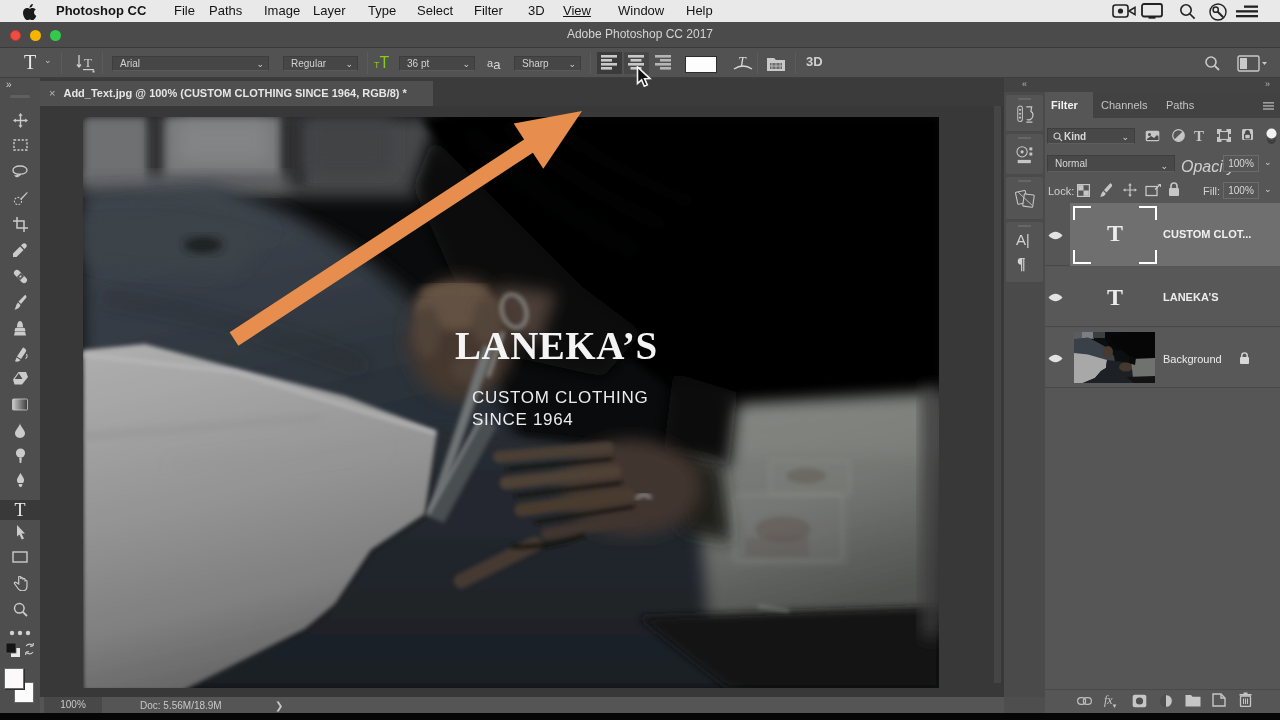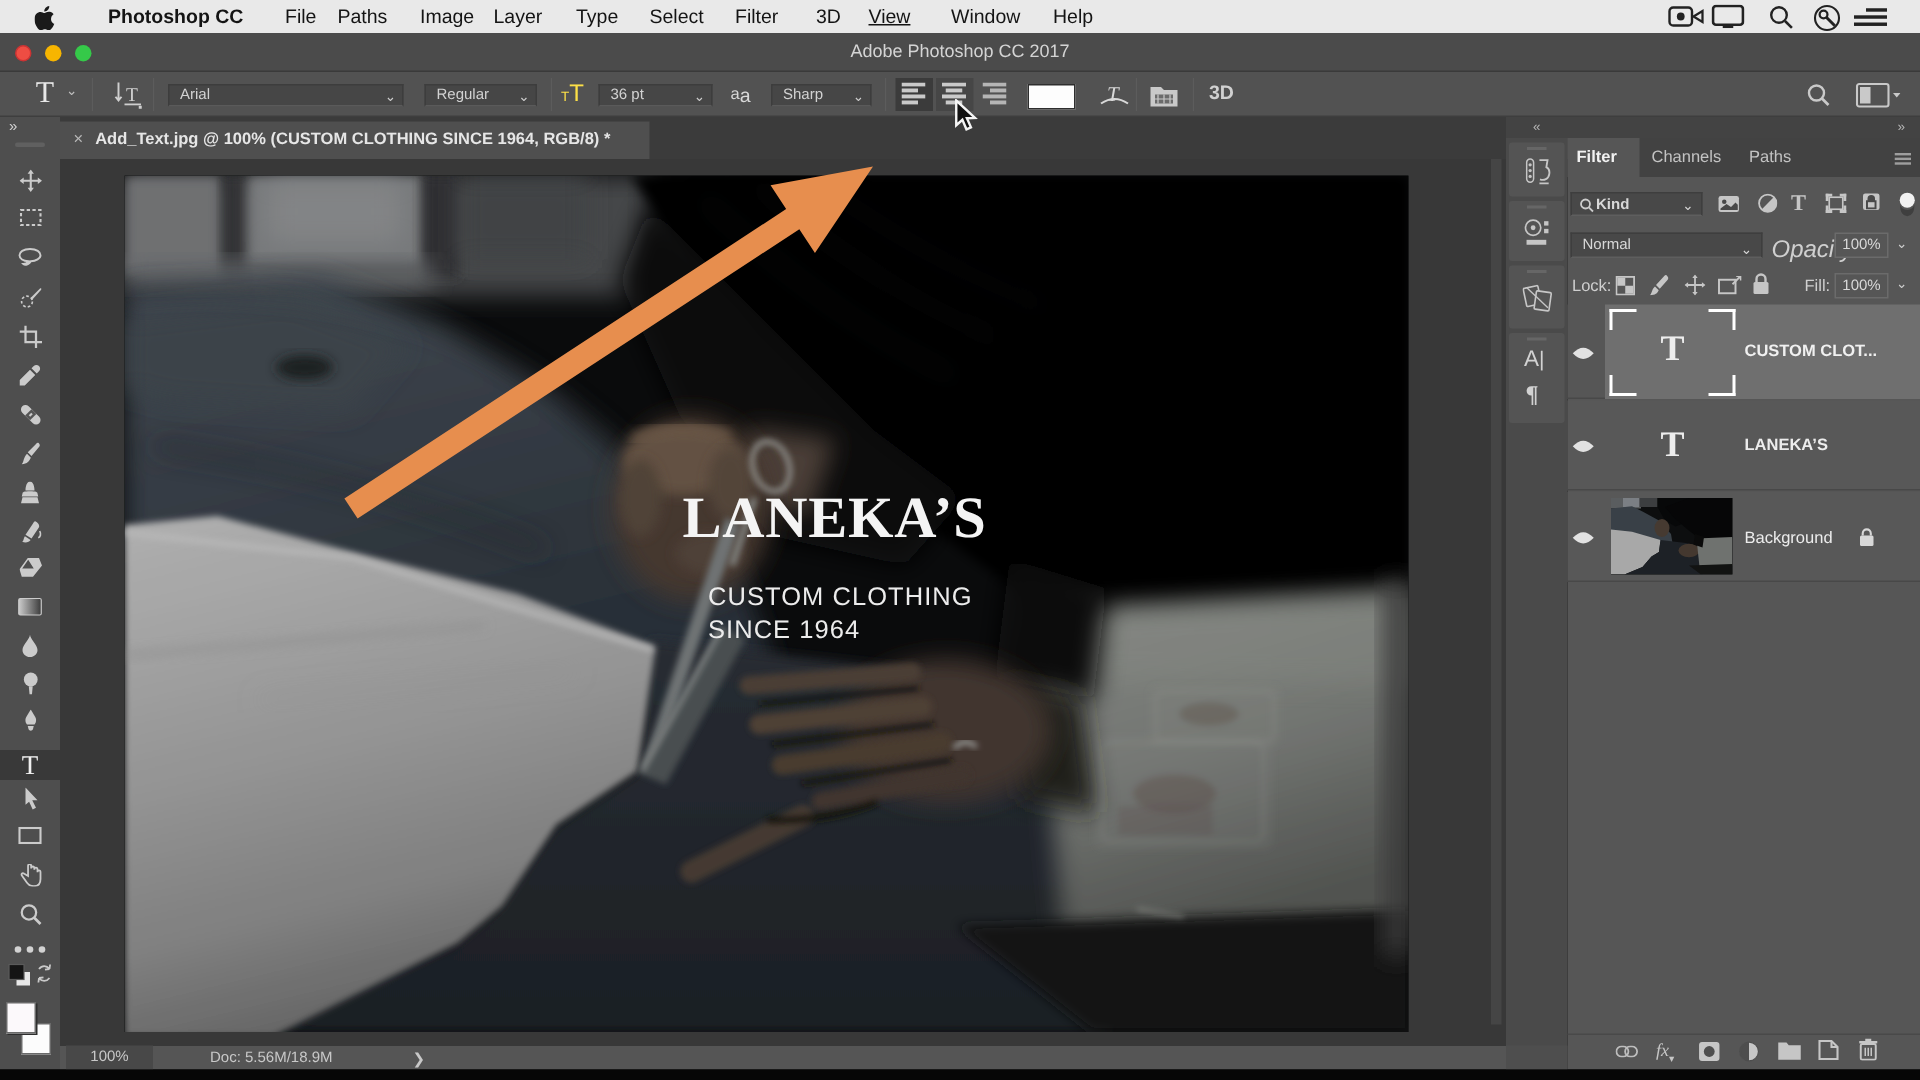--- a/index.html
+++ b/index.html
@@ -1,21 +1,21 @@
 <!DOCTYPE html>
 <html><head>
 <meta charset="utf-8">
 <style>
 *{margin:0;padding:0;box-sizing:border-box;-webkit-font-smoothing:antialiased;}
 html,body{width:1280px;height:720px;overflow:hidden;background:#000;}
 body{font-family:"Liberation Sans",sans-serif;position:relative;}
 .abs{position:absolute;}
 
 #menubar{left:0;top:0;width:1280px;height:22px;background:#e9e9e9;color:#141414;font-size:13px;}
-#menubar .mi{position:absolute;top:3px;white-space:nowrap;margin-left:16px;}
+#menubar .mi{position:absolute;top:3px;white-space:nowrap;}
 
 #titlebar{left:0;top:22px;width:1280px;height:26px;background:#4b4b4b;border-bottom:1px solid #3a3a3a;}
 #titlebar .t{position:absolute;left:0;right:0;top:5px;text-align:center;color:#d4d4d4;font-size:12px;}
 .tl{position:absolute;top:29.5px;width:11px;height:11px;border-radius:50%;}
 
 #optbar{left:0;top:48px;width:1280px;height:30px;background:#525252;border-bottom:1px solid #3e3e3e;color:#d6d6d6;}
 .sep{position:absolute;top:4px;height:22px;width:1px;background:#454545;border-right:1px solid #5c5c5c;}
 .dd{position:absolute;height:15px;background:#464646;border:1px solid #3d3d3d;border-bottom-color:#5a5a5a;color:#d2d2d2;font-size:10px;line-height:13px;padding-left:7px;}
 .dd .ch{position:absolute;right:4px;top:1px;font-size:9px;color:#cfcfcf;}
 .albtn{position:absolute;top:4px;width:25px;height:22px;}
@@ -108,21 +108,21 @@
   <svg class="abs" style="left:76px;top:6px" width="20" height="19" viewBox="0 0 20 19">
       <path d="M3 1 V13 M1 10.5 L3 13 L5 10.5" stroke="#cfcfcf" stroke-width="1.3" fill="none"></path>
       <text x="8" y="13" font-family="Liberation Serif" font-size="13" fill="#cfcfcf">T</text>
       <rect x="7" y="15" width="11" height="1.2" fill="#cfcfcf"></rect>
       <rect x="16.5" y="16.5" width="2" height="2" fill="#cfcfcf"></rect>
     </svg>
   <div class="sep" style="left:102px;"></div>
   <div class="dd" style="top:8px;left:112px;width:157px;">Arial<span class="ch">⌄</span></div>
   <div class="dd" style="top:8px;left:283px;width:75px;">Regular<span class="ch">⌄</span></div>
   <div class="sep" style="left:367px;"></div>
-  <div class="abs" style="left:374px;top:6px;font-family:Liberation Sans, sans-serif;color:#fde047;"><span style="font-size:9px;">T</span><span style="font-size:16px;">T</span></div>
+  <div class="abs" style="left:374px;top:6px;font-family:Liberation Sans, sans-serif;color:#84cc16;"><span style="font-size:9px;">T</span><span style="font-size:16px;">T</span></div>
   <div class="dd" style="top:8px;left:399px;width:76px;">36 pt<span class="ch">⌄</span></div>
   <div class="abs" style="left:487px;top:5px;color:#d8d8d8;"><span style="font-size:11px;">a</span><span style="font-size:13px;position:relative;top:2px;">a</span></div>
   <div class="dd" style="top:8px;left:514px;width:67px;">Sharp<span class="ch">⌄</span></div>
   <div class="sep" style="left:590px;"></div>
   <div class="albtn" style="left:597px;background:#3b3b3b;">
     <svg style="margin:3px 0 0 4px" width="16" height="15" viewBox="0 0 16 15">
         <g fill="#c9c9c9">
           <rect x="0" y="0" width="16" height="2.6"></rect>
           <rect x="0" y="4" width="11" height="2.6"></rect>
           <rect x="0" y="8" width="16" height="2.6"></rect>

